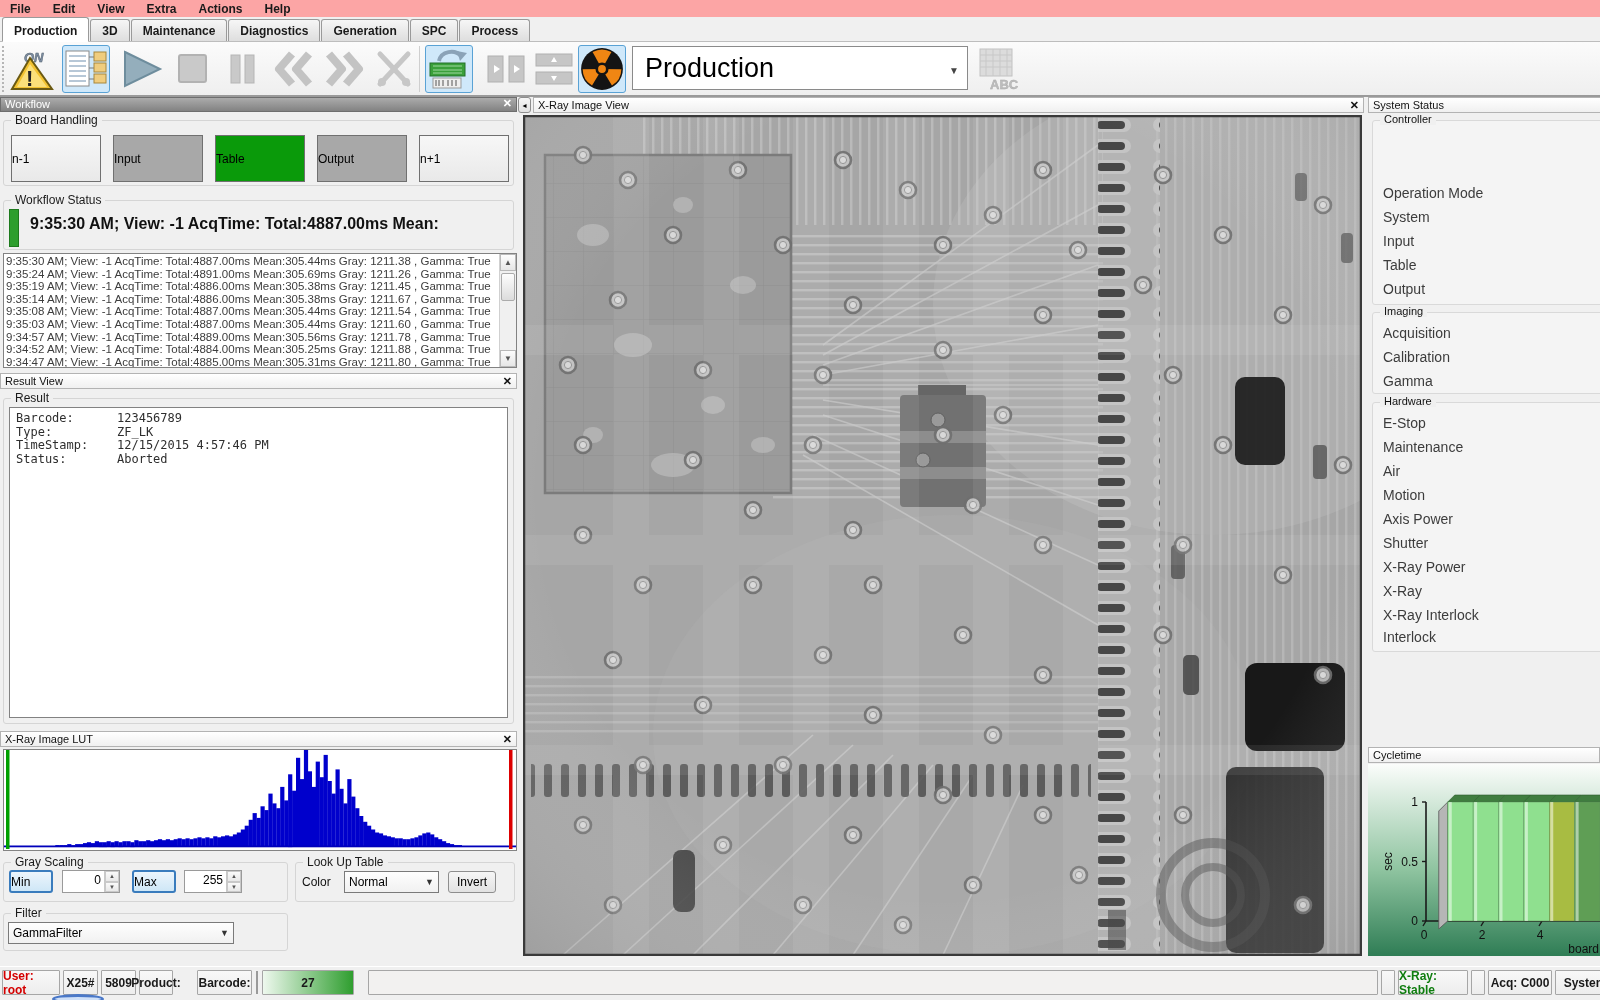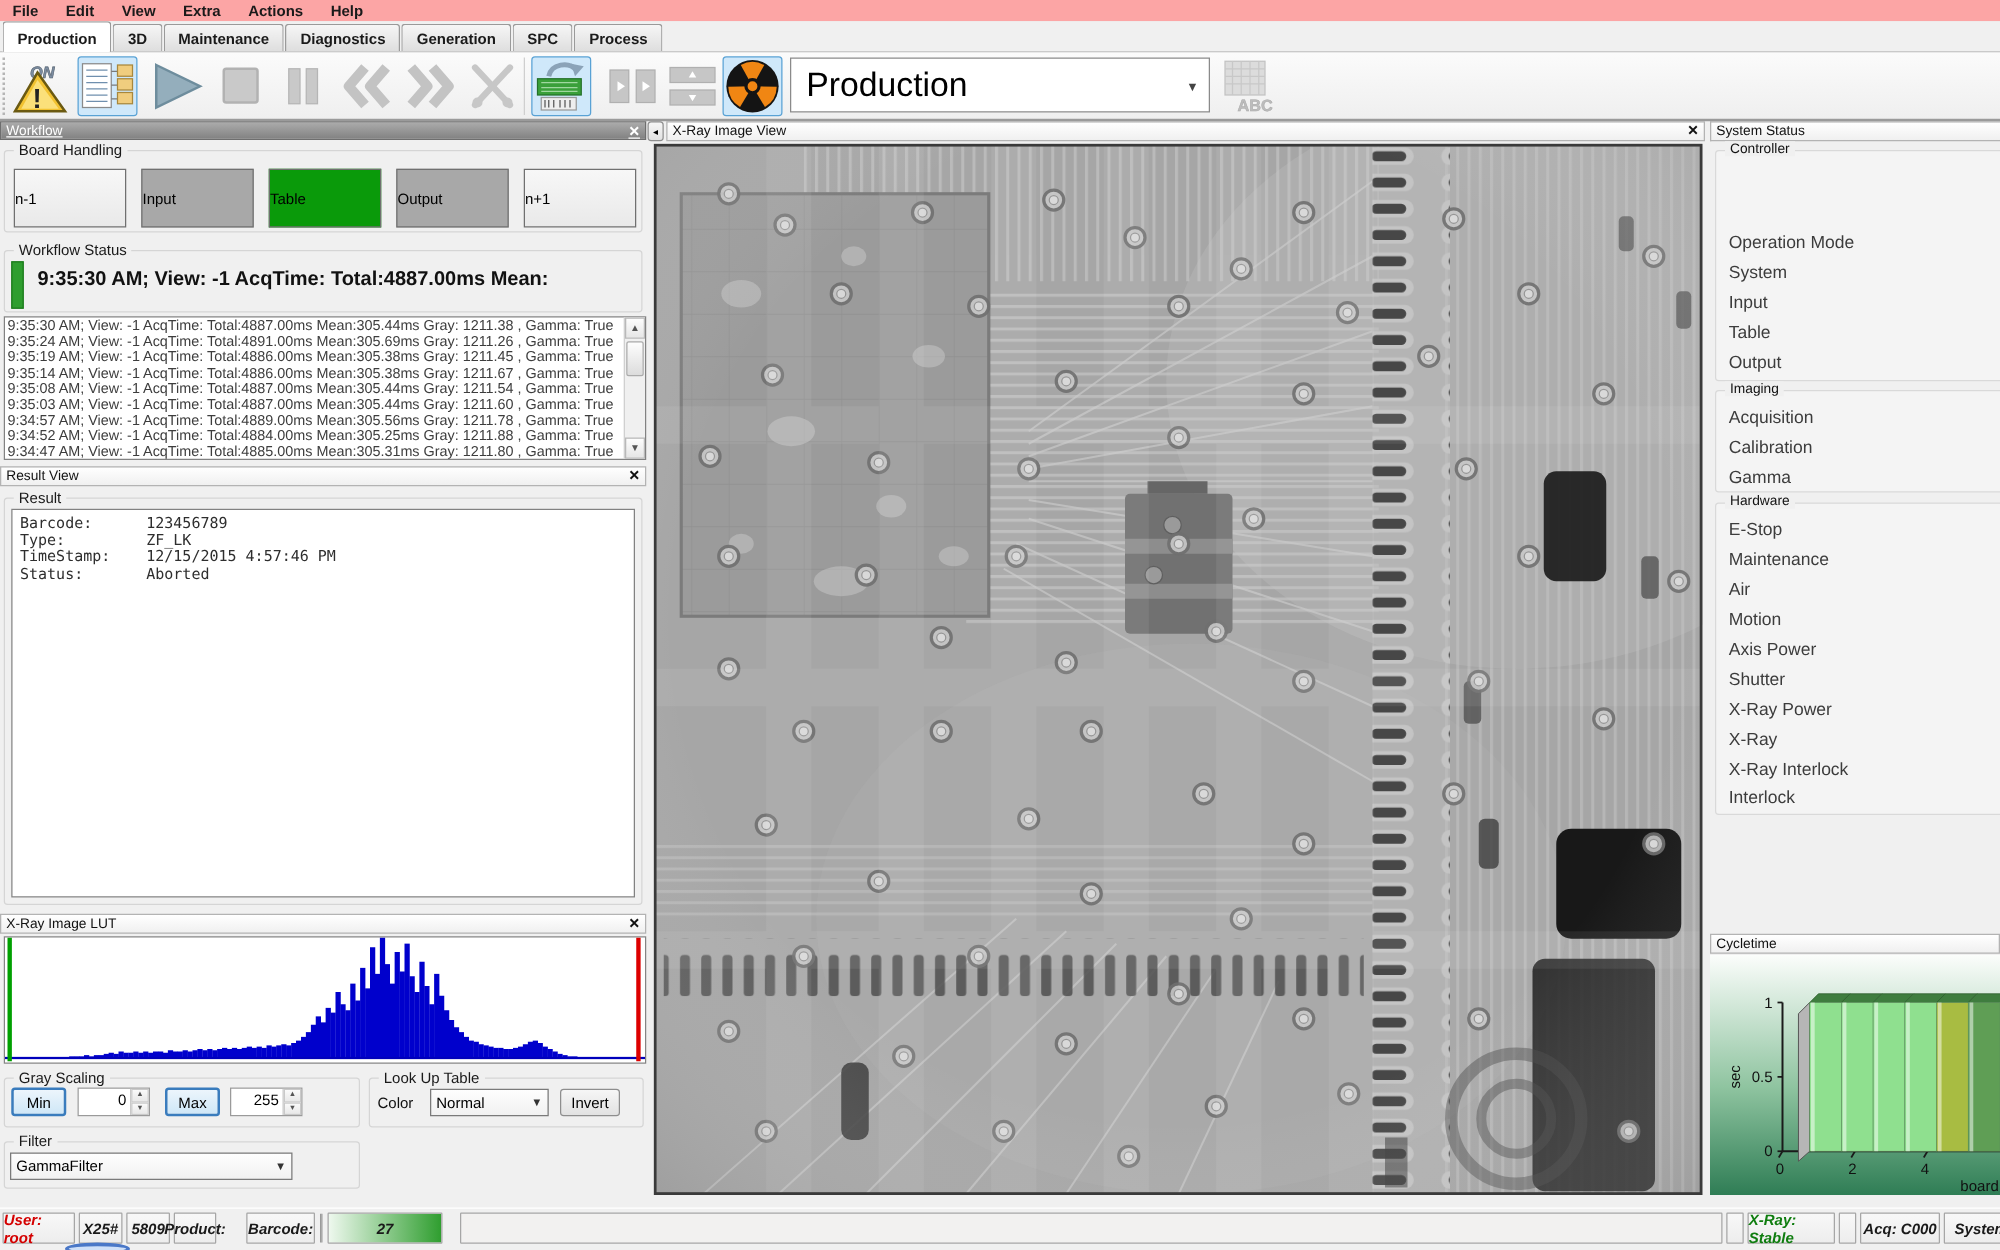--- a/index.html
+++ b/index.html
@@ -18,21 +18,21 @@
   .toolbar{left:0;top:42px;width:1600px;height:55px;background:linear-gradient(#fbfbfb,#efefef);border-bottom:2px solid #9a9a9a;}
   .grip{left:2px;top:46px;width:4px;height:46px;border-left:2px dotted #b5b5b5;}
   .tbtn{position:absolute;top:45px;width:48px;height:48px;display:flex;align-items:center;justify-content:center;border-radius:3px;}
   .tbtn.hl{background:#cfe8fa;border:1px solid #59a2d5;}
   .tsep{position:absolute;top:46px;width:1px;height:46px;background:#cfcfcf;}
   .combo-big{position:absolute;left:632px;top:46px;width:336px;height:44px;background:#fff;border:1px solid #8a8a8a;
        display:flex;align-items:center;padding-left:12px;font-size:27px;color:#000;}
   .combo-big .arr{position:absolute;right:8px;top:18px;font-size:10px;color:#444;}
   
   .tb-gray{height:15px;background:linear-gradient(#ababab,#828282);border:1px solid #6e6e6e;color:#fff;
-       display:flex;align-items:flex-end;justify-content:space-between;padding:0 4px;font-size:11px;text-decoration:underline;}
+       display:flex;align-items:flex-start;justify-content:space-between;padding:0 4px;font-size:11px;}
   .tb-light{height:16px;background:linear-gradient(#ffffff,#f0f0f0);border:1px solid #b3b3b3;color:#111;
        display:flex;align-items:center;justify-content:space-between;padding:0 4px;font-size:11px;}
   .tb-x{font-weight:bold;font-size:11px;line-height:10px;cursor:default;}
   
   .gb{position:absolute;border:1px solid #d5d5d5;border-radius:3px;}
   .gb>.gb-label{position:absolute;top:-8px;left:7px;background:#f0f0f0;padding:0 4px;color:#1a1a1a;}
   
   .bh{position:absolute;top:14px;width:90px;height:47px;border:1px solid #707070;display:flex;align-items:center;justify-content:flex-start;color:#000;}
   .bh-light{background:linear-gradient(#f7f7f7,#e9e9e9);}
   .bh-gray{background:#a8a8a8;}
@@ -41,29 +41,29 @@
   .loglist{background:#fff;border:1px solid #828282;font-size:11.5px;color:#3d3d3d;line-height:12.6px;padding:1px 2px;overflow:hidden;}
   .sb{position:absolute;width:17px;background:#f0f0f0;border-left:1px solid #d0d0d0;}
   .sb .sbtn{height:17px;background:linear-gradient(#fdfdfd,#e6e6e6);border:1px solid #b9b9b9;font-size:8px;color:#555;display:flex;align-items:center;justify-content:center;}
   .sb .thumb{position:absolute;left:1px;right:1px;background:linear-gradient(#fdfdfd,#dcdcdc);border:1px solid #ababab;border-radius:2px;}
   
   .mono{font-family:"DejaVu Sans Mono",monospace;font-size:12px;color:#2e2e2e;}
   .resrow{display:flex;line-height:13.5px;}
   .resrow .rl{width:101px;}
   
   .btn3d{background:linear-gradient(#f6f6f6,#e2e2e2);border:1px solid #8e8e8e;border-radius:3px;display:flex;align-items:center;justify-content:center;color:#000;}
-  .btn-blue{background:linear-gradient(#ecf5fc,#cfe7f7);border:2px solid #3a7cbd;border-radius:3px;display:flex;align-items:center;justify-content:center;color:#000;}
+  .btn-blue{background:linear-gradient(#ecf5fc,#cfe7f7);border:2px solid #3a7cbd;border-radius:3px;display:flex;align-items:center;color:#000;}
   .spin{background:#fff;border:1px solid #9a9a9a;display:flex;}
   .spin .val{flex:1;text-align:right;padding:2px 3px 0 0;color:#000;}
   .spin .arrows{width:15px;border-left:1px solid #c9c9c9;display:flex;flex-direction:column;}
   .spin .arrows span{flex:1;font-size:6px;color:#555;display:flex;align-items:center;justify-content:center;background:linear-gradient(#fafafa,#e8e8e8);border:1px solid #c9c9c9;}
   .sel{background:linear-gradient(#fefefe,#f1f1f1);border:1px solid #7a7a7a;display:flex;align-items:center;justify-content:space-between;padding:0 4px;color:#000;}
   .sel .arr{font-size:9px;color:#333;}
   
-  .statusbar{left:0;top:966px;width:1600px;height:30px;background:#f0f0f0;border-top:1px solid #fff;font-style:italic;}
+  .statusbar{left:0;top:966px;width:1600px;height:30px;background:#f0f0f0;border-top:1px solid #fff;}
   .seg{position:absolute;top:3px;height:25px;border:1px solid #a6a6a6;background:linear-gradient(#f8f8f8,#ededed);
        display:flex;align-items:center;justify-content:center;font-weight:bold;color:#1a1a1a;border-radius:1px;}
   
   .rp-item{height:24px;display:flex;align-items:center;font-size:14px;color:#3c3c3c;padding-left:10px;}
   .rgb{position:absolute;left:1372px;width:240px;border:1px solid #d9d9d9;border-radius:3px;background:#f4f4f4;}
   .rgb>.gb-label{position:absolute;top:-8px;left:7px;background:#f0f0f0;padding:0 4px;font-size:11px;}
   .cycle-bg{left:1368px;top:764px;width:232px;height:192px;background:linear-gradient(#fbfdfb,#8fc4a0 55%,#2f7d55);}
 </style>
 </head>
 <body>

